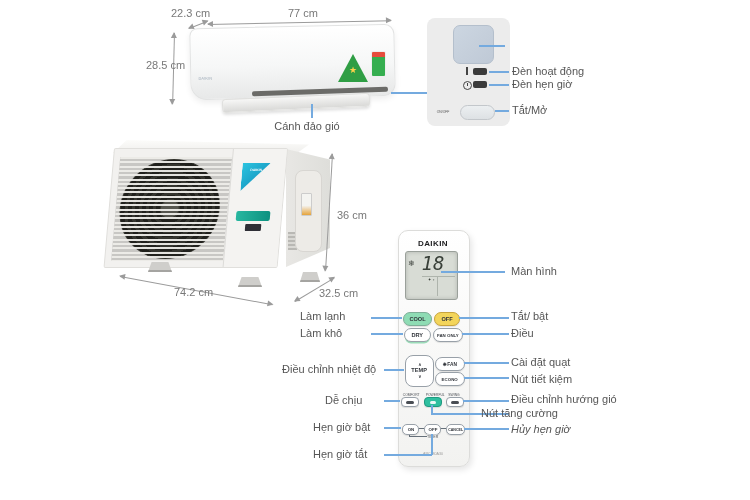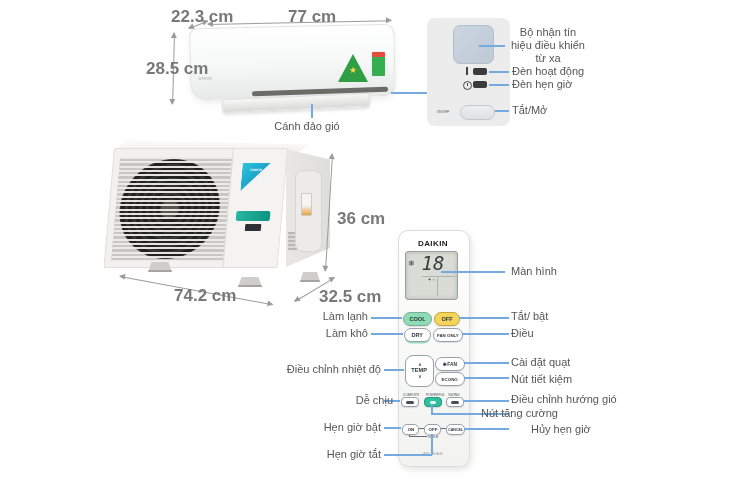--- a/index.html
+++ b/index.html
@@ -1,23 +1,23 @@
 <!DOCTYPE html>
 <html><head>
 <meta charset="utf-8">
 <style>
   html,body { margin:0; padding:0; background:#fff; }
   .canvas { position:relative; width:750px; height:500px; background:#ffffff; overflow:hidden;
             font-family:"Liberation Sans", sans-serif; }
 
   
   .vlabel { position:absolute; font-size:11px; color:#565656; white-space:nowrap; z-index:8; line-height:13px; }
-  .dimtxt { position:absolute; font-size:17px; color:#787878; white-space:nowrap; z-index:8;font-weight:bold; }
+  .dimtxt { position:absolute; font-size:11px; color:#787878; white-space:nowrap; z-index:8; }
   .ctr { text-align:center; }
-  .rgt { text-align:right; }
+  .rgt { }
 
   
   .blh { position:absolute; height:1.5px; background:#74aadf; z-index:7; }
   .blv { position:absolute; width:1.5px;  background:#74aadf; z-index:7; }
 
   
   .arrh { position:absolute; height:1px; background:#9b9b9b; transform-origin:0 50%; z-index:6; }
   .arrh::before,.arrh::after { content:""; position:absolute; top:-3px; width:0; height:0;
       border-top:3px solid transparent; border-bottom:3px solid transparent; }
   .arrh::before { left:-1px; border-right:6px solid #9b9b9b; }
@@ -147,25 +147,20 @@
     </div>
   <div class="energy-sticker"></div>
 
   <div class="blv" style="left:311px; top:104px; height:14px;"></div>
   <div class="vlabel ctr" style="left:264px; top:120px; width:86px;">Cánh đảo gió</div>
 
   <div class="blh" style="left:391px; top:92px; width:36px;"></div>
   <div class="panel"></div>
   <div class="receiver"></div>
   <div class="blh" style="left:479px; top:45px; width:26px;"></div>
-  <div class="vlabel ctr" style="left:504px; top:26px; width:88px;">
-    <span style="display:block;">Bộ nhận tín</span>
-    <span style="display:block;">hiệu điều khiển</span>
-    <span style="display:block;">từ xa</span>
-  </div>
 
   <div class="pbar"></div>
   <div class="ind-rect" style="left:473px; top:68px;"></div>
   <div class="blh" style="left:489px; top:71px; width:20px;"></div>
   <div class="vlabel" style="left:512px; top:65px;">Đèn hoạt động</div>
 
   <div class="clockic"></div>
   <div class="ind-rect" style="left:473px; top:81px;"></div>
   <div class="blh" style="left:489px; top:84px; width:20px;"></div>
   <div class="vlabel" style="left:512px; top:78px;">Đèn hẹn giờ</div>
@@ -293,16 +288,16 @@
   <div class="blh" style="left:462px; top:333px; width:47px;"></div>
   <div class="vlabel" style="left:511px; top:356px;">Cài đặt quạt</div>
   <div class="blh" style="left:464px; top:362px; width:45px;"></div>
   <div class="vlabel" style="left:511px; top:373px;">Nút tiết kiệm</div>
   <div class="blh" style="left:464px; top:377px; width:45px;"></div>
   <div class="vlabel" style="left:511px; top:393px;">Điều chỉnh hướng gió</div>
   <div class="blh" style="left:463px; top:400px; width:46px;"></div>
   <div class="vlabel" style="left:481px; top:407px;">Nút tăng cường</div>
   <div class="blv" style="left:431px; top:405px; height:9px;"></div>
   <div class="blh" style="left:431px; top:413px; width:78px;"></div>
-  <div class="vlabel" style="left:531px; top:423px;">Hủy hẹn giờ</div>
+  <div class="vlabel" style="left:511px; top:423px;font-style:italic;">Hủy hẹn giờ</div>
   <div class="blh" style="left:464px; top:428px; width:45px;"></div>
 
 </div>
 
 </body></html>

